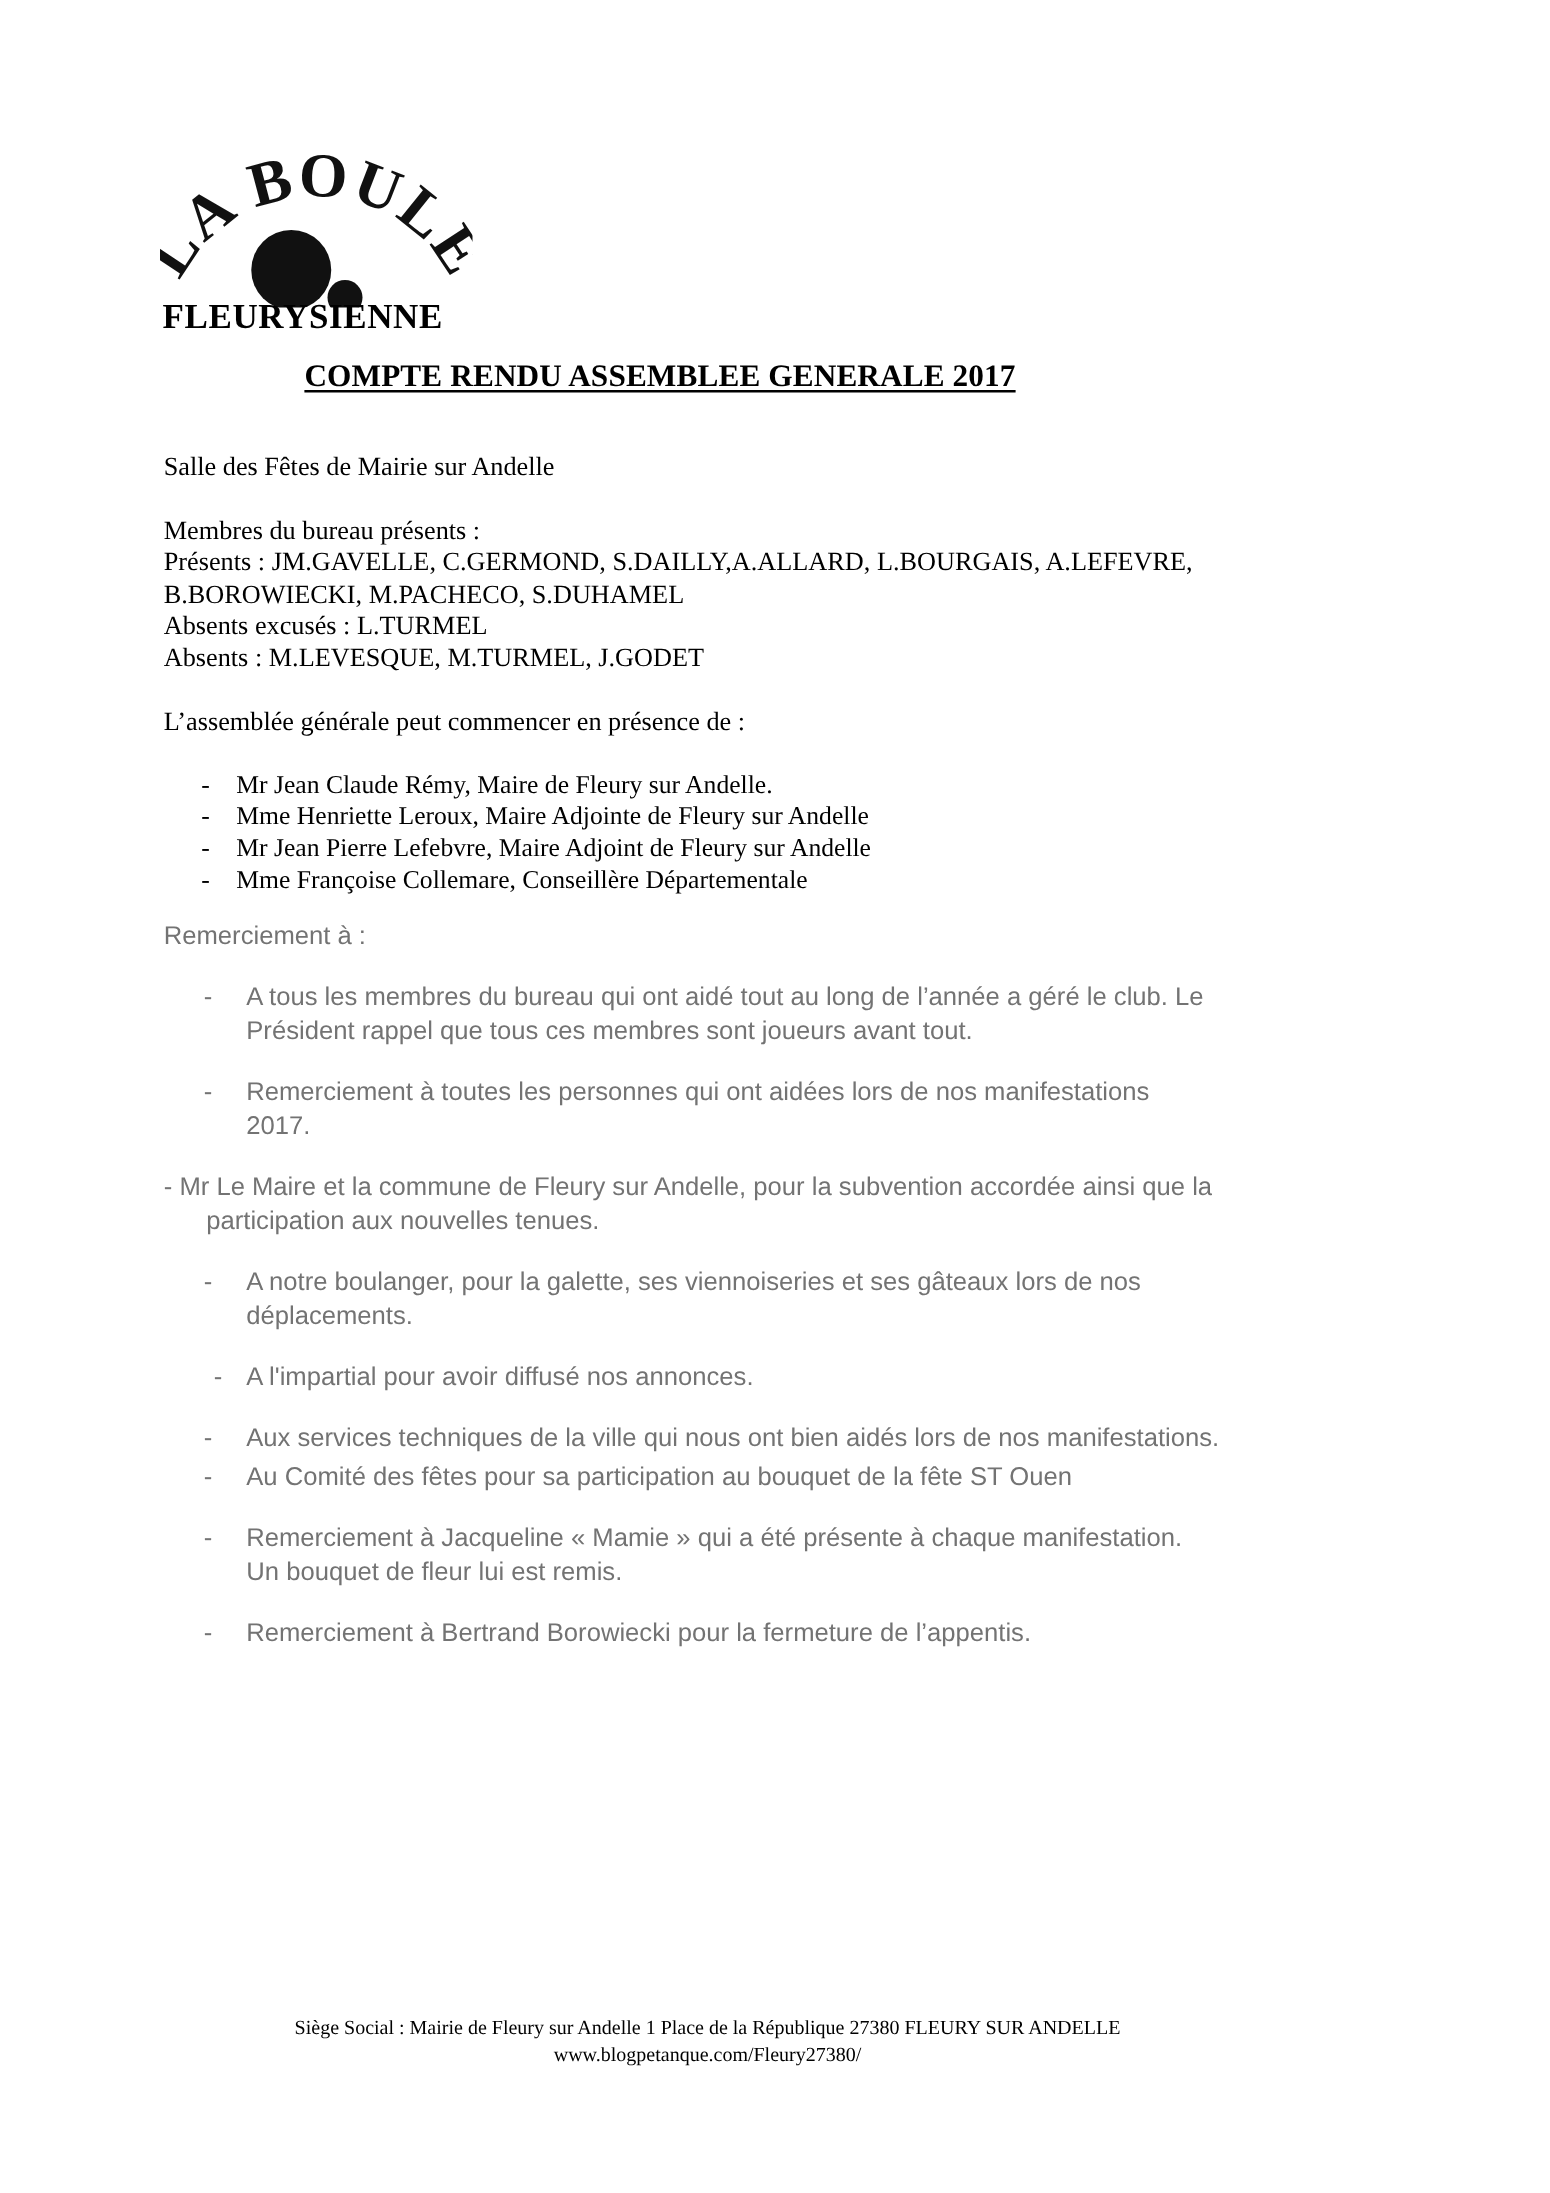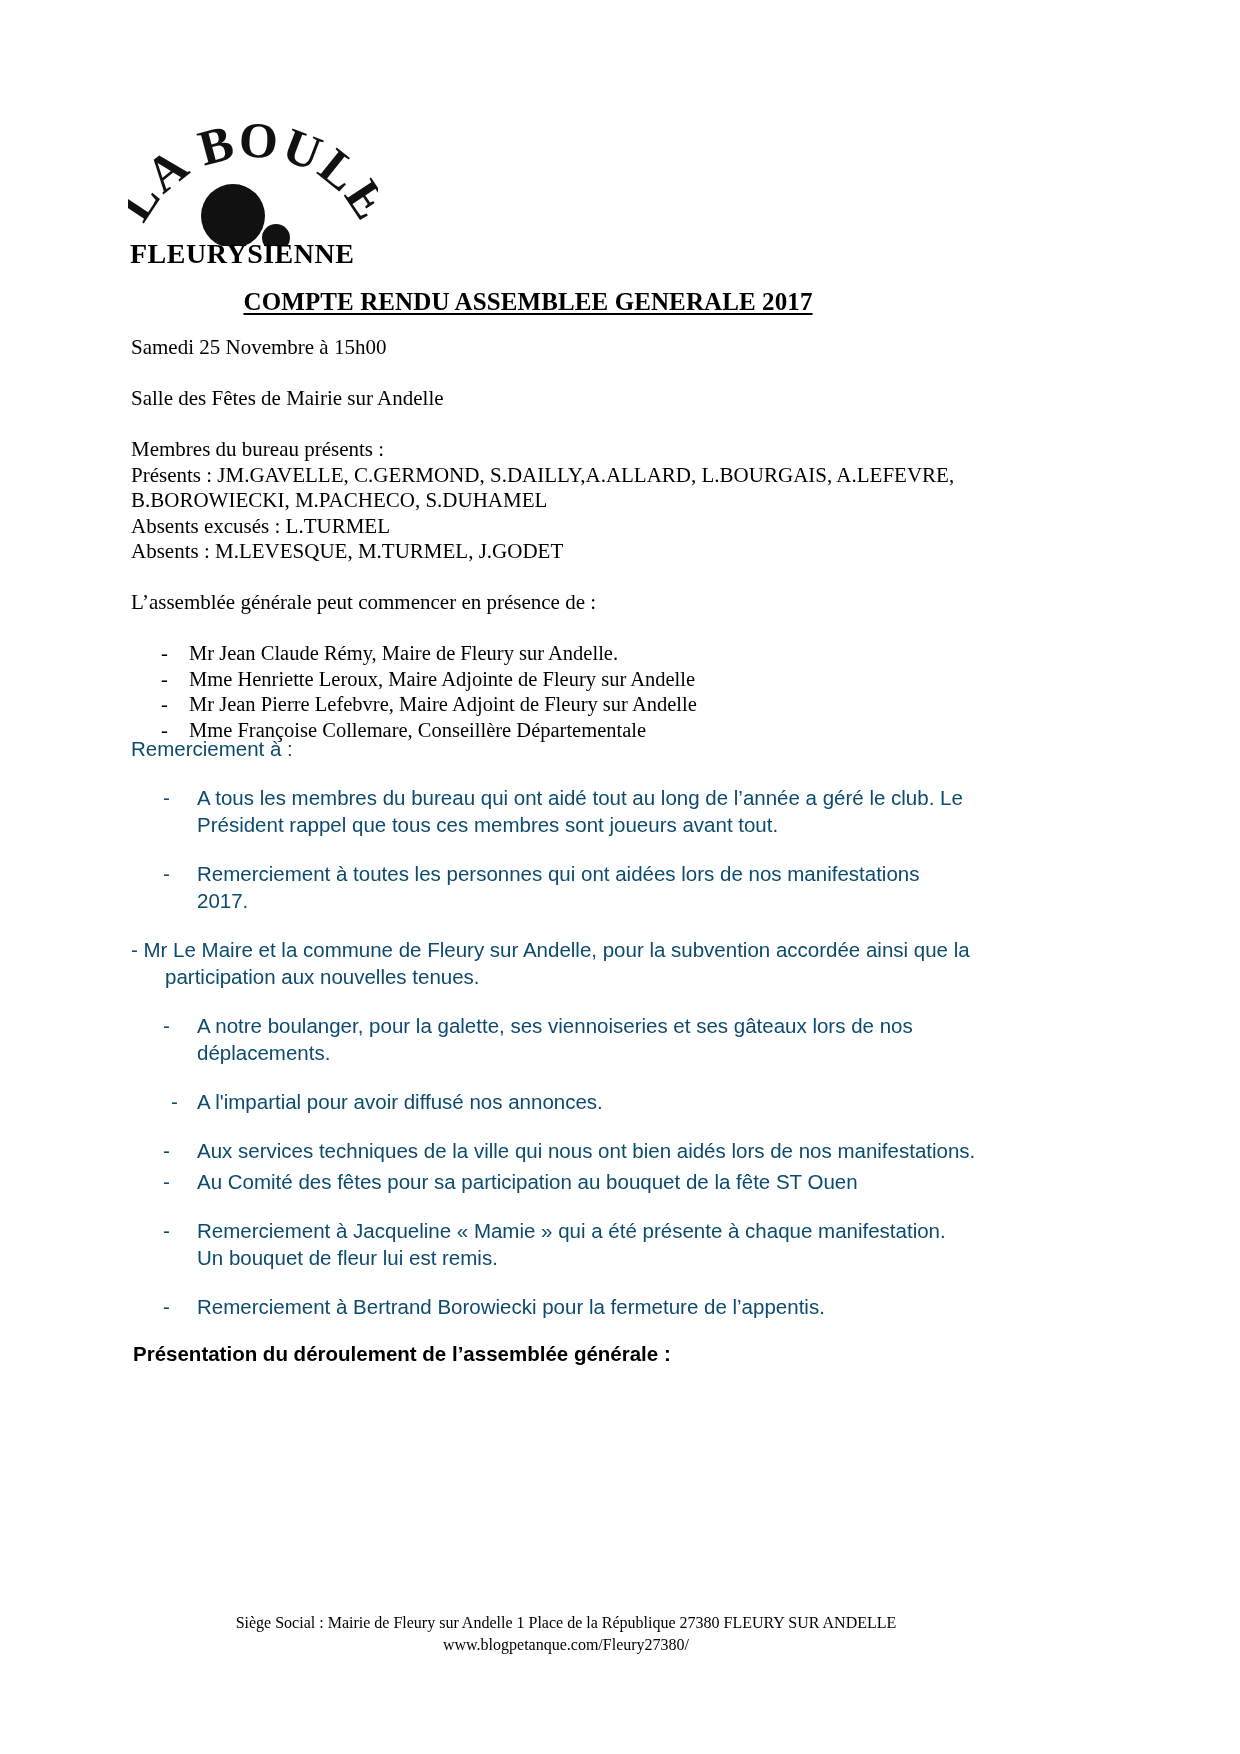--- a/index.html
+++ b/index.html
@@ -100,21 +100,21 @@
 
   
   .sans-body {
     position: absolute;
     left: 131px;
     top: 735px;
     width: 845px;
     font-family: "Liberation Sans", "DejaVu Sans", sans-serif;
     font-size: 20.5px;
     line-height: 27px;
-    color: #0c4a6e;
+    color: #737373;
   }
   .sans-heading {
     margin: 0 0 0 0;
     font-size: 20.5px;
   }
   .thanks-list {
     margin: 0;
     padding: 0;
     list-style: none;
   }
@@ -178,21 +178,20 @@
     </div>
     <div class="logo-wordmark">FLEURYSIENNE</div>
   </div>
 
   <div class="doc-title">
     <span>COMPTE RENDU ASSEMBLEE GENERALE 2017</span>
   </div>
 
   <div class="serif-body">
 
-    <p>Samedi 25 Novembre à 15h00</p>
     <div class="gap-line"></div>
 
     <p>Salle des Fêtes de Mairie sur Andelle</p>
     <div class="gap-line"></div>
 
     <p>Membres du bureau présents :</p>
     <p>Présents :  JM.GAVELLE,  C.GERMOND,    S.DAILLY,A.ALLARD,  L.BOURGAIS,  A.LEFEVRE,</p>
     <p>B.BOROWIECKI, M.PACHECO, S.DUHAMEL</p>
     <p>Absents excusés : L.TURMEL</p>
     <p>Absents :  M.LEVESQUE, M.TURMEL, J.GODET</p>
@@ -265,20 +264,19 @@
       </li>
 
       <li class="thanks-item">
         <span class="dash">-</span>
         <span class="txt">Remerciement à Bertrand Borowiecki pour la fermeture de l’appentis.</span>
       </li>
 
     </ul>
   </div>
 
-  <div class="section-heading">Présentation du déroulement de l’assemblée générale :</div>
 
   <div class="footer">
     <div>Siège Social : Mairie de Fleury sur Andelle 1 Place de la République 27380 FLEURY SUR ANDELLE</div>
     <div>www.blogpetanque.com/Fleury27380/</div>
   </div>
 
 </div>
 
 </body></html>

